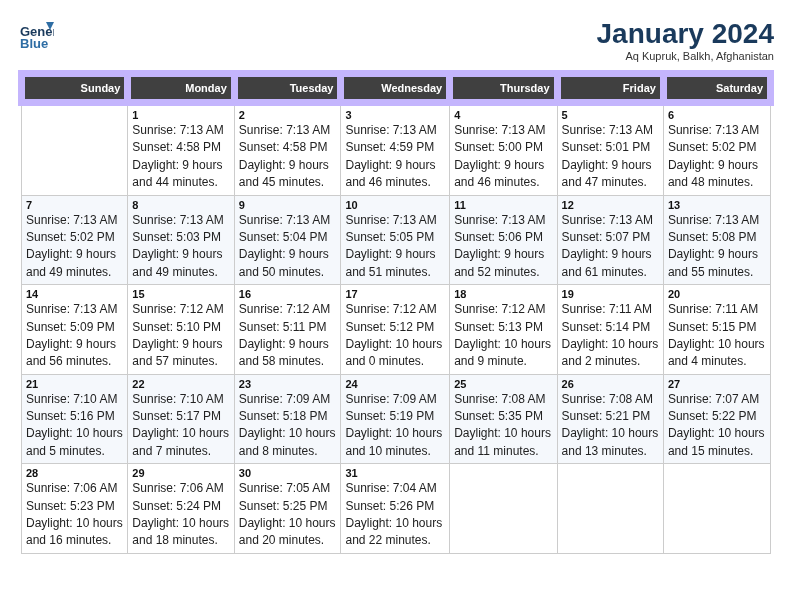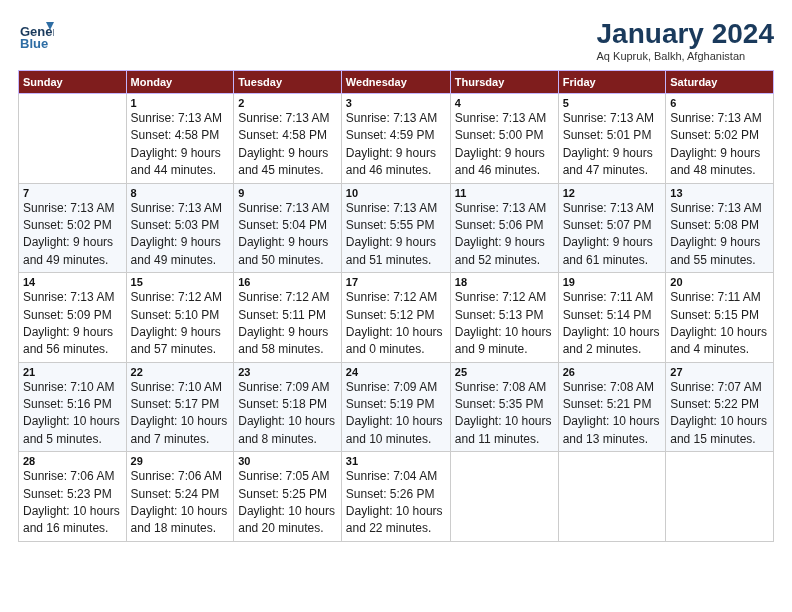--- a/index.html
+++ b/index.html
@@ -25,43 +25,44 @@
     .logo {
       display: flex;
       align-items: center;
     }
     .logo-icon {
       width: 36px;
       height: 36px;
       margin-right: 4px;
     }
     .title-block {
+      text-align: right;
     }
     .main-title {
       font-size: 28px;
       font-weight: bold;
       color: #1a3a5c;
     }
     .subtitle {
       font-size: 11px;
       color: #333;
     }
     .calendar {
       width: 100%;
       border-collapse: collapse;
       font-size: 9.5px;
     }
     .calendar thead tr th {
-      background-color: #7f1d1d;
+      background-color: #404040;
       color: #fff;
       padding: 5px 4px;
-      text-align: left;
+      text-align: right;
       font-size: 11px;
       font-weight: bold;
-      border: 1px solid #c4b5fd;
+      border: 7px solid #c4b5fd;
     }
     .calendar tbody tr td {
       border: 1px solid #ccc;
       vertical-align: top;
       padding: 3px 4px;
       width: 113px;
       height: 78px;
       background: #fff;
     }
     .calendar tbody tr:nth-child(even) td {
@@ -187,21 +188,21 @@
         <div class="day-info">
           <span>Sunrise: 7:13 AM</span><br>
           <span>Sunset: 5:04 PM</span><br>
           <span>Daylight: 9 hours and 50 minutes.</span>
         </div>
       </td>
           <td>
         <span class="day-num">10</span>
         <div class="day-info">
           <span>Sunrise: 7:13 AM</span><br>
-          <span>Sunset: 5:55 PM</span><br>
+          <span>Sunset: 5:05 PM</span><br>
           <span>Daylight: 9 hours and 51 minutes.</span>
         </div>
       </td>
           <td>
         <span class="day-num">11</span>
         <div class="day-info">
           <span>Sunrise: 7:13 AM</span><br>
           <span>Sunset: 5:06 PM</span><br>
           <span>Daylight: 9 hours and 52 minutes.</span>
         </div>

